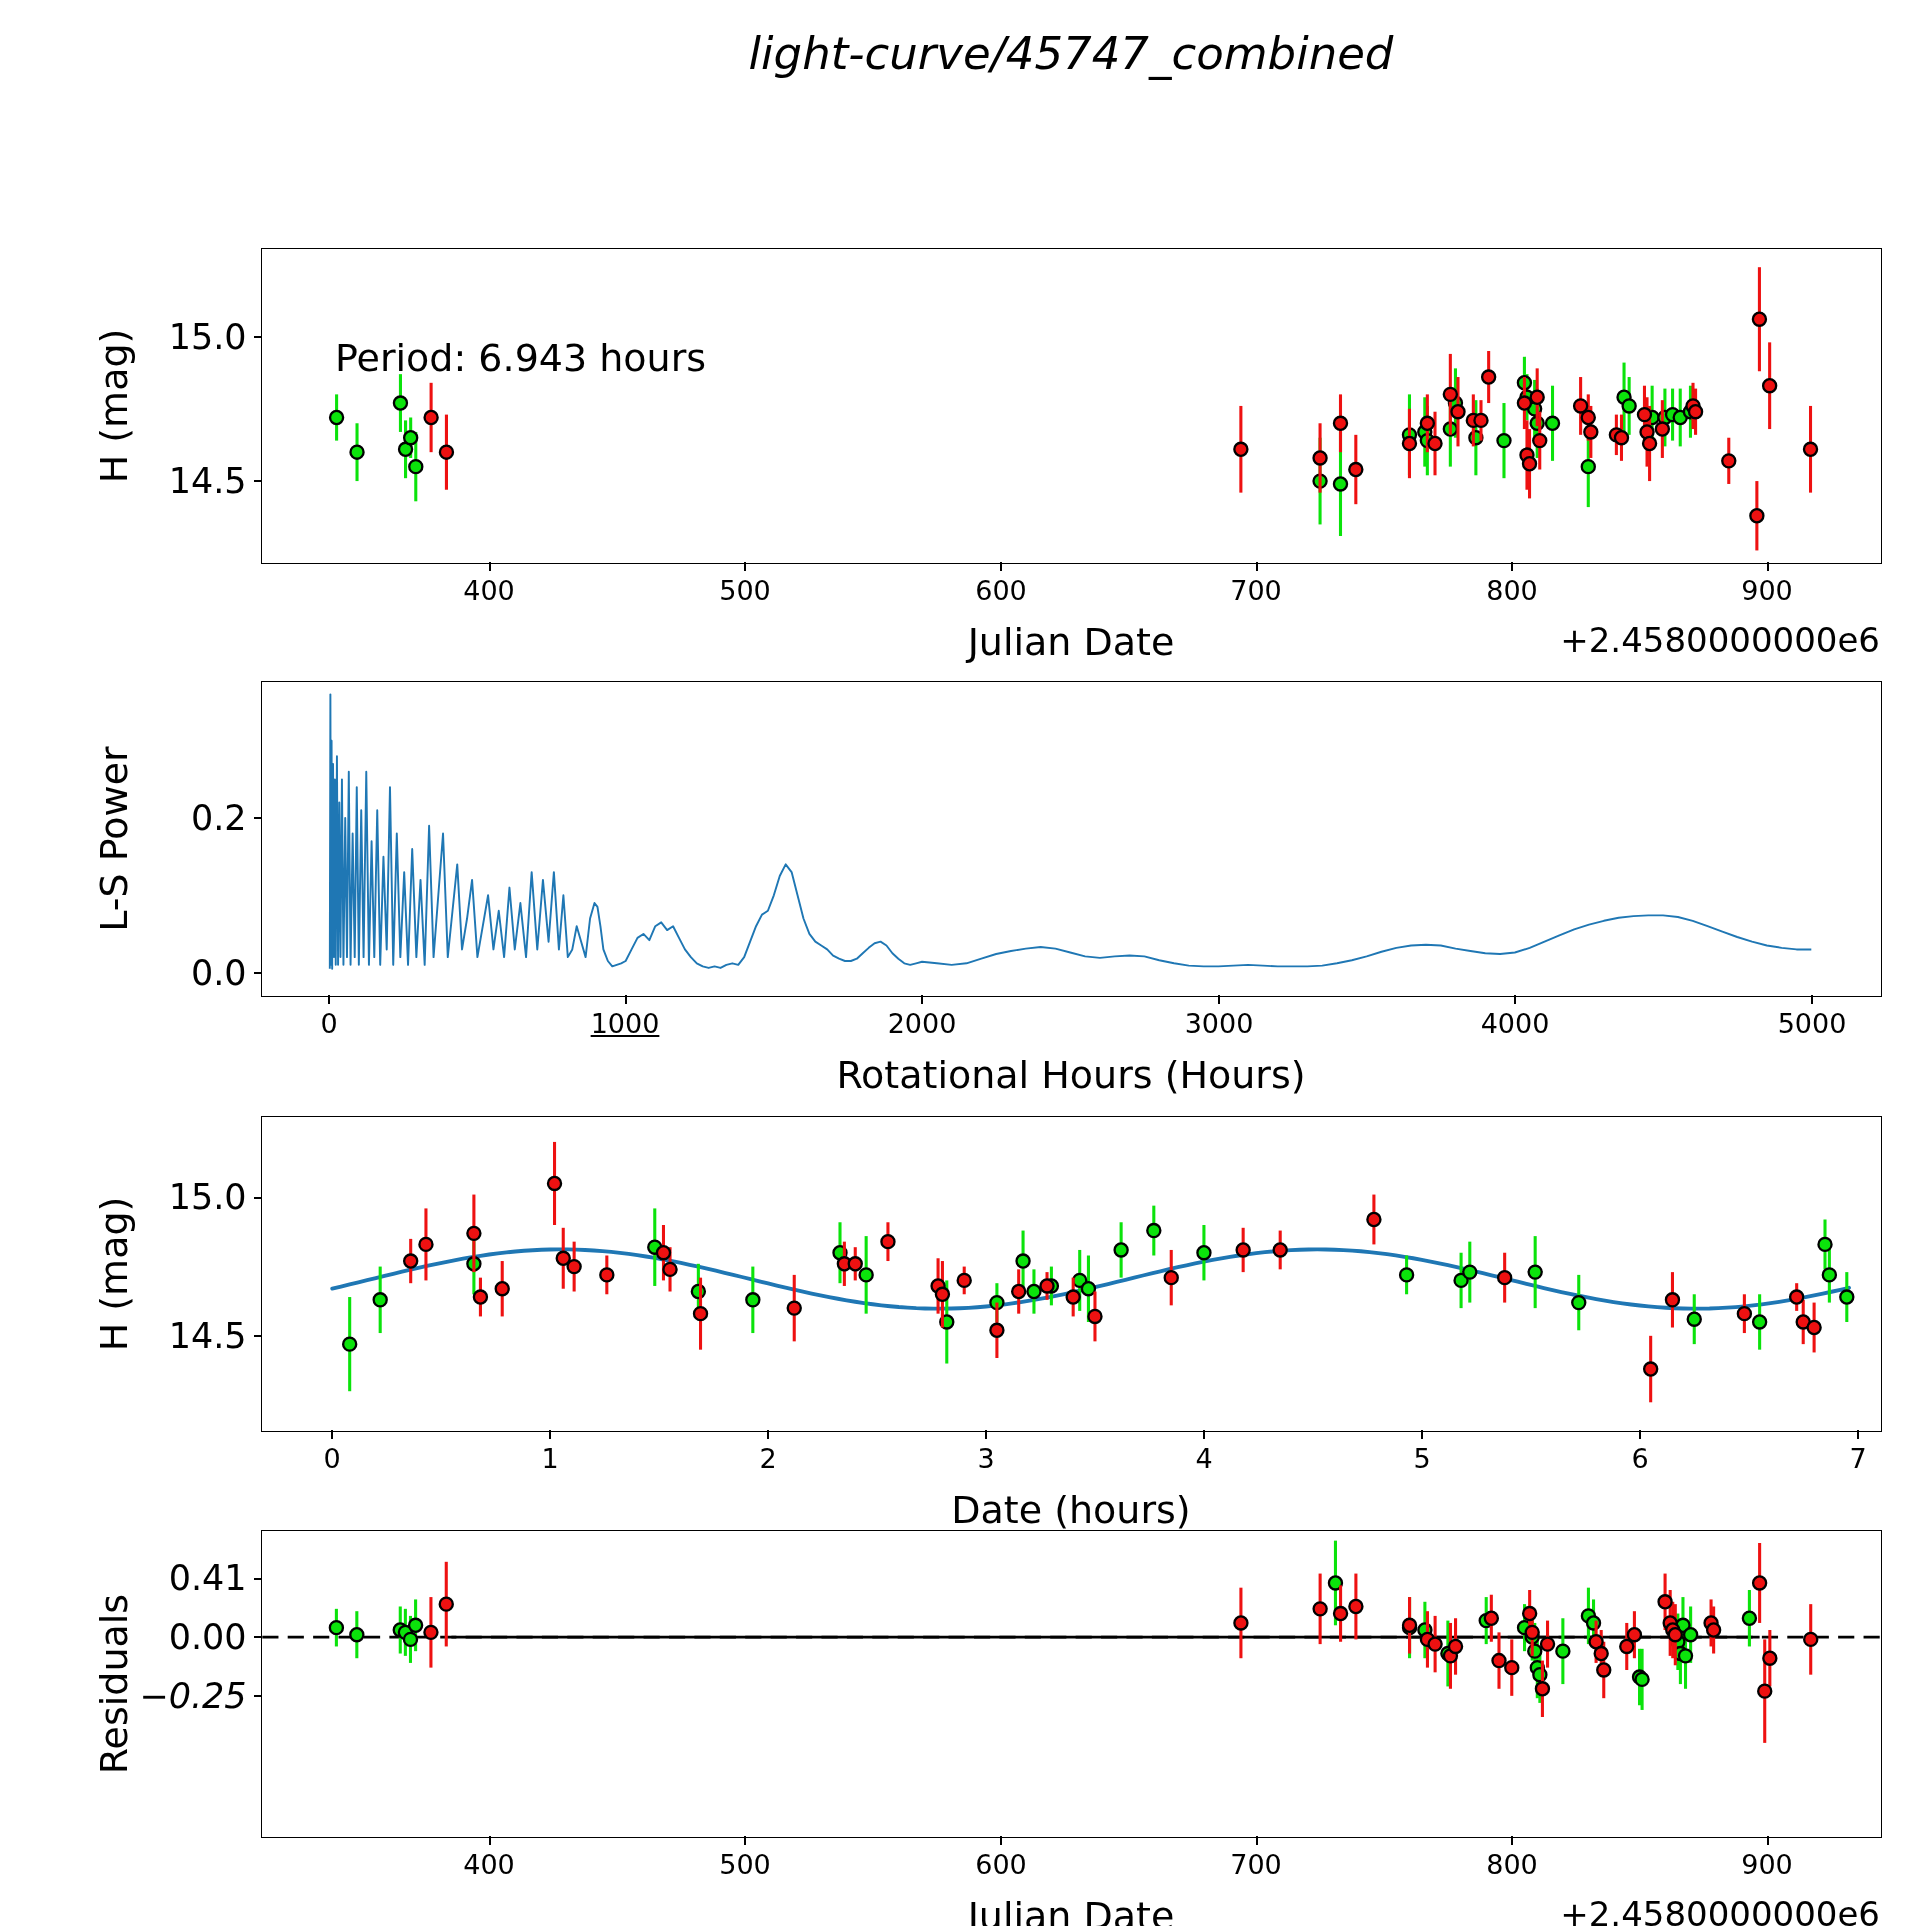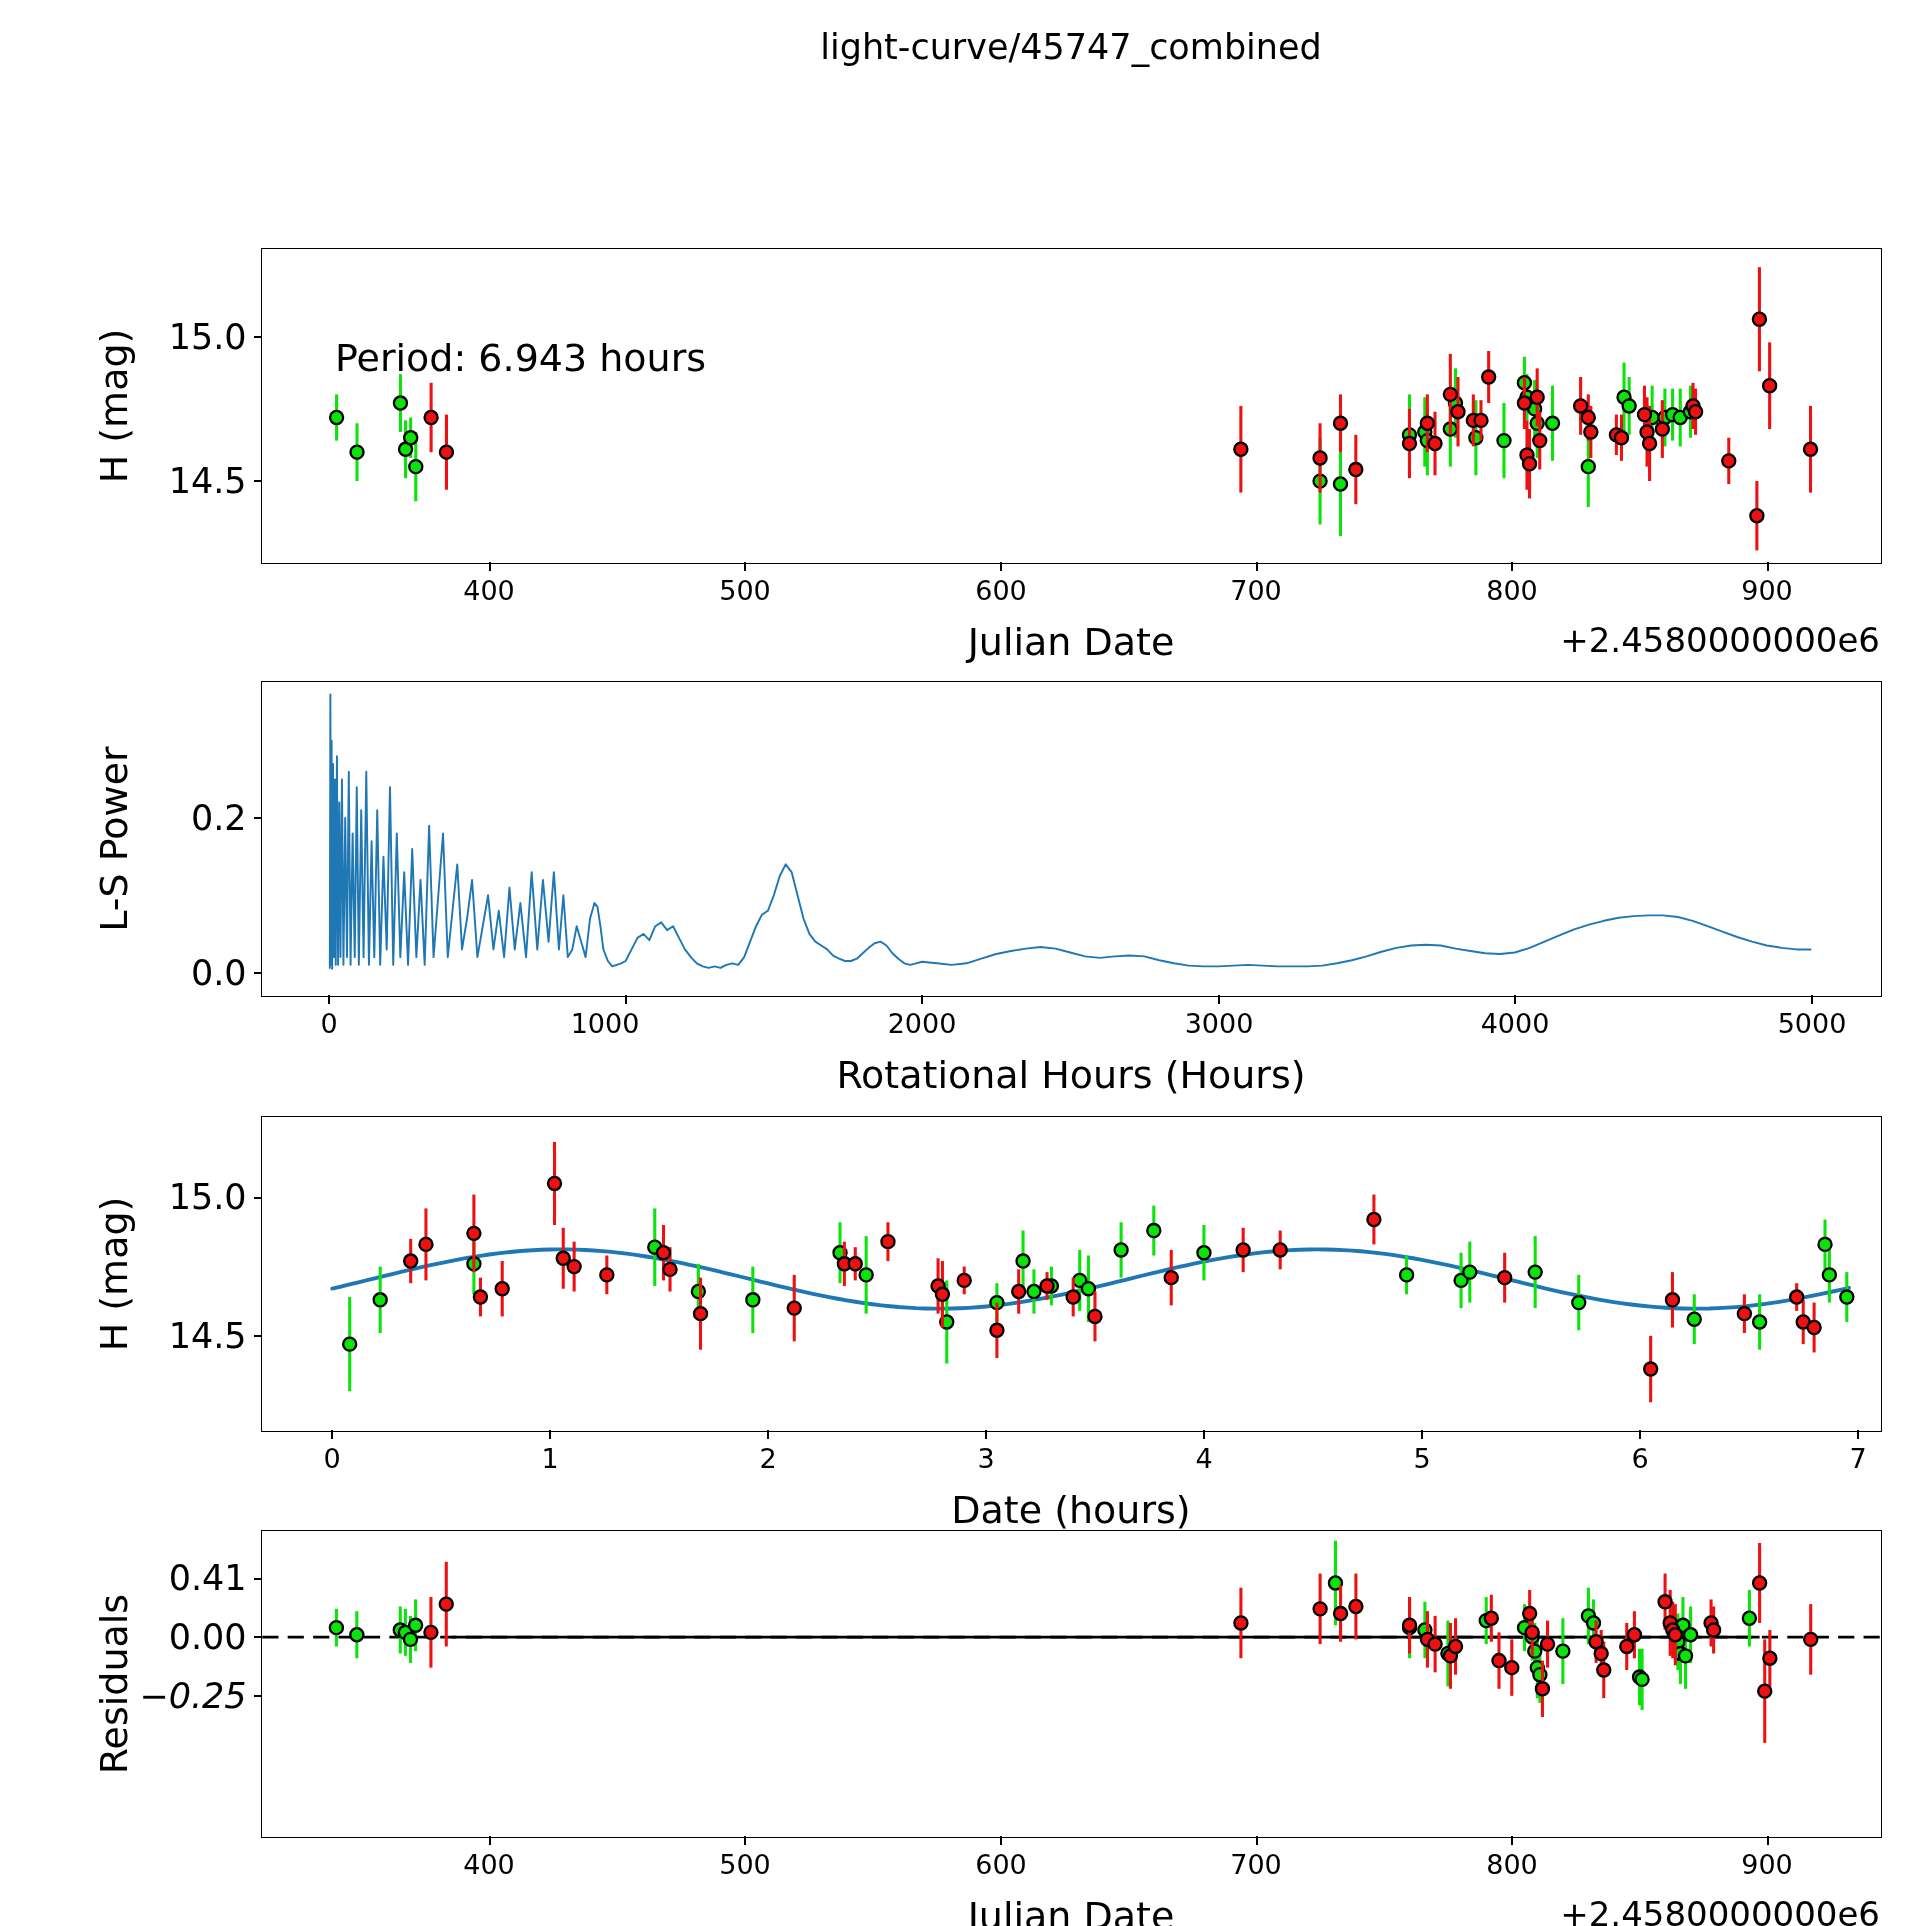--- a/index.html
+++ b/index.html
@@ -1,19 +1,19 @@
 <!DOCTYPE html>
 <html style="font-size:6.2px"><head>
 <meta charset="utf-8">
 <style>
   html,body{margin:0;padding:0;background:#ffffff;}
   .fig{position:relative;width:2080px;height:2080px;background:#ffffff;
        font-family:"DejaVu Sans",sans-serif;color:#000;overflow:hidden;}
   .fig-title{position:absolute;left:262px;top:27px;width:1618px;text-align:center;
-             font-size:35px;white-space:nowrap;}
+             font-size:45px;white-space:nowrap;font-style:italic;}
   .panel{position:absolute;}
   .ax1{left:262px;top:249px;width:1618px;height:313px;}
   .ax2{left:262px;top:682px;width:1618px;height:313px;}
   .ax3{left:262px;top:1117px;width:1618px;height:313px;}
   .ax4{left:262px;top:1531px;width:1618px;height:305px;}
   .axes-border{position:absolute;left:-1.5px;top:-1.5px;right:-1.5px;bottom:-1.5px;
                border:1.5px solid #000;}
   .plot-svg{position:absolute;left:0;top:0;overflow:visible;}
   .annotation{position:absolute;left:73px;top:87px;font-size:38px;white-space:nowrap;}
   .xlabel{position:absolute;left:0;width:100%;text-align:center;top:calc(100% + 58px);
@@ -189,21 +189,21 @@
   <div class="panel ax2" id="p-1">
     <div class="axes-border"></div>
     <svg class="plot-svg" id="svg-1" width="1618" height="313" viewBox="0 0 4200 813">
         <path d="M174.8 744.7L176.3 32.1L177.9 734.7L179.4 152.6L180.9 744.7L183.2 212.8L185.6 714.6L187.9 252.9L190.2 734.7L193.3 192.7L196.3 734.7L199.4 313.2L202.5 714.6L206.3 252.9L210.2 734.7L214.8 353.3L219.4 714.6L224.1 232.9L228.7 734.7L234.1 393.5L239.5 714.6L244.8 273.0L250.2 734.7L256.4 333.2L262.5 714.6L269.5 232.9L276.4 734.7L283.3 413.5L290.3 714.6L298.0 333.2L305.7 734.7L314.1 453.7L322.6 694.6L331.1 273.0L339.5 734.7L348.8 393.5L358.0 714.6L368.0 493.8L378.0 734.7L388.8 433.6L399.6 714.6L410.4 513.9L421.2 734.7L432.7 373.4L444.3 714.6L456.6 554.0L468.9 393.5L481.2 714.6L493.5 594.2L505.8 473.7L518.2 694.6L531.3 614.3L544.3 513.9L558.2 714.6L572.1 634.3L585.9 554.0L599.8 694.6L613.6 594.2L627.5 714.6L641.4 534.0L655.2 694.6L669.8 574.1L684.5 714.6L699.1 493.8L713.7 694.6L728.4 513.9L743.0 674.5L756.8 493.8L769.9 694.6L781.5 554.0L793.0 714.6L804.6 694.6L816.1 634.3L827.7 674.5L839.2 714.6L850.8 614.3L862.3 574.1L870.0 584.2L877.7 634.3L885.4 694.6L897.0 724.7L908.5 738.7L920.1 734.7L931.6 730.7L943.2 724.7L958.6 694.6L974.0 664.5L989.4 654.4L1004.8 670.5L1020.2 634.3L1035.6 624.3L1051.0 644.4L1066.4 634.3L1081.8 664.5L1097.2 694.6L1112.6 714.6L1128.0 730.7L1143.4 738.7L1158.8 742.7L1174.2 738.7L1189.6 742.7L1204.9 734.7L1220.3 730.7L1235.7 734.7L1251.1 714.6L1266.5 674.5L1281.9 634.3L1297.3 604.2L1312.7 594.2L1328.1 554.0L1343.5 503.9L1358.9 473.7L1374.3 493.8L1389.7 554.0L1405.1 614.3L1420.5 654.4L1435.9 674.5L1451.3 684.5L1466.7 694.6L1482.1 710.6L1497.5 718.7L1512.9 724.7L1528.3 724.7L1543.7 718.7L1559.1 704.6L1574.5 690.5L1589.9 678.5L1605.3 674.5L1620.7 684.5L1636.1 704.6L1651.5 718.7L1666.9 730.7L1682.3 734.7L1697.7 730.7L1713.1 726.7L1751.6 730.7L1790.1 734.7L1828.6 730.7L1867.1 718.7L1905.6 706.6L1944.1 698.6L1982.6 692.6L2021.1 688.5L2059.6 692.6L2098.1 702.6L2136.6 712.6L2175.1 716.6L2213.6 712.6L2252.1 710.6L2290.6 712.6L2329.1 722.7L2367.6 730.7L2406.0 736.7L2444.5 738.7L2483.0 738.7L2521.5 736.7L2560.0 734.7L2598.5 736.7L2637.0 738.7L2675.5 738.7L2714.0 738.7L2752.5 736.7L2791.0 730.7L2829.5 722.7L2868.0 712.6L2906.5 700.6L2945.0 690.5L2983.5 684.5L3022.0 682.5L3060.5 684.5L3099.0 692.6L3137.5 698.6L3176.0 704.6L3214.5 706.6L3253.0 702.6L3291.5 690.5L3330.0 674.5L3368.5 658.4L3407.0 642.4L3445.5 630.3L3484.0 620.3L3522.5 612.3L3561.0 608.2L3599.5 606.2L3637.9 606.2L3676.4 610.3L3714.9 620.3L3753.4 634.3L3791.9 648.4L3830.4 662.4L3868.9 674.5L3907.4 684.5L3945.9 690.5L3984.4 694.6L4022.9 694.6" fill="none" stroke="#1f77b4" stroke-width="5" stroke-linejoin="round"></path>
       </svg>
     <div class="ylabel">L-S Power</div>
     <div class="xlabel">Rotational Hours (Hours)</div>
   <div class="xtick" style="left: 66px;"></div>
       <div class="xtick-label" style="left: 67px;">0</div>
       <div class="xtick" style="left: 363px;"></div>
-      <div class="xtick-label" style="left: 343px;">1000</div>
+      <div class="xtick-label" style="left: 363px; text-decoration: underline;">1000</div>
       <div class="xtick" style="left: 659px;"></div>
       <div class="xtick-label" style="left: 660px;">2000</div>
       <div class="xtick" style="left: 956px;"></div>
       <div class="xtick-label" style="left: 957px;">3000</div>
       <div class="xtick" style="left: 1252px;"></div>
       <div class="xtick-label" style="left: 1253px;">4000</div>
       <div class="xtick" style="left: 1549px;"></div>
       <div class="xtick-label" style="left: 1550px; text-align: right;">5000</div>
       <div class="ytick" style="top: 135px;"></div>
       <div class="ytick-label" style="top: 136px;">0.2</div>

